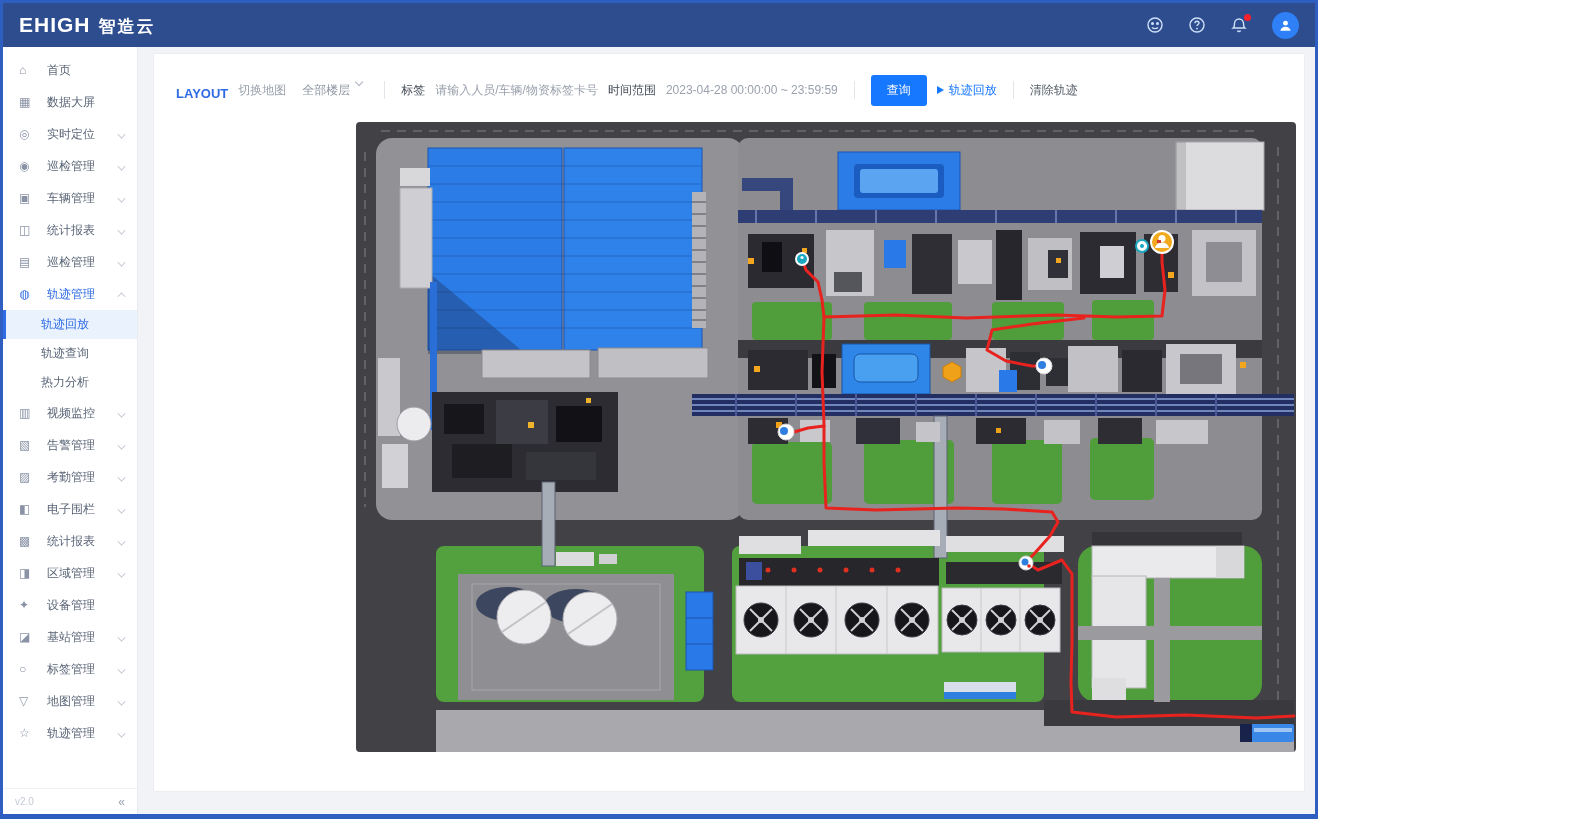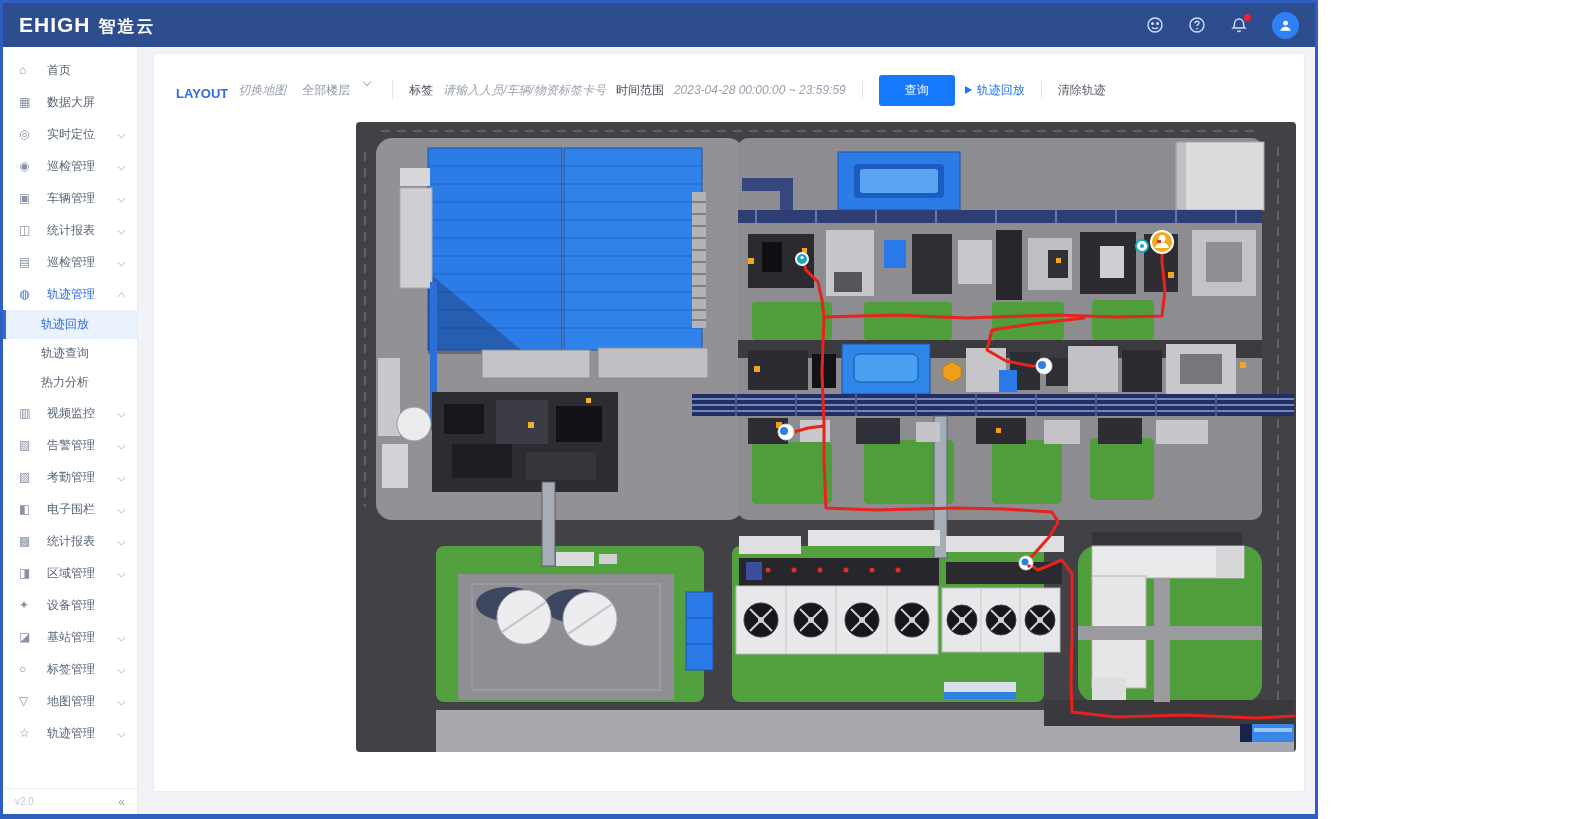--- a/index.html
+++ b/index.html
@@ -34,26 +34,26 @@
   .side-footer .ver { font-size:10px; color:#c3c9d4; }
   .side-footer .collapse { margin-left:auto; font-size:12px; color:#9aa2b1; cursor:pointer; }
 
   
   .main { position:absolute; left:136px; top:44px; right:0; bottom:0; background:#f1f3f6; }
   .card { position:absolute; left:14px; top:6px; right:10px; bottom:22px; background:#ffffff; border:1px solid #eceef2; border-radius:2px; }
 
   
   .toolbar { display:flex; align-items:center; gap:10px; padding:20px 22px 0 22px; font-size:12px; height:52px; }
   .t-link { color:#2f6be4; font-weight:bold; font-size:13px; cursor:pointer;margin-top:6px; }
-  .t-gray { color:#9aa1ad;font-style:italic; }
+  .t-gray { color:#9aa1ad; }
   .t-dark { color:#454c58; }
-  .t-select { display:flex; gap:14px; color:#8d95a2; cursor:pointer; padding:4px 6px; }
+  .t-select { display:flex; gap:6px; color:#8d95a2; cursor:pointer; padding:4px 6px; }
   .t-caret { width:6px; height:6px; border-right:1px solid #aab1bc; border-bottom:1px solid #aab1bc; transform:rotate(45deg); margin-top:-3px; }
   .t-divider { width:1px; height:18px; background:#e2e5ea; margin:0 6px; }
-  .btn-primary { background:#1677ff; color:#fff; border:none; border-radius:3px; font-size:12px; padding:7px 26px; cursor:pointer; }
+  .btn-primary { background:#1677ff; color:#fff; border:none; border-radius:3px; font-size:12px; padding:7px 16px; cursor:pointer; }
   .btn-text-blue { color:#1677ff; background:none; border:none; font-size:12px; display:flex; align-items:center; gap:5px; cursor:pointer; }
   .play-tri { width:0; height:0; border-left:7px solid #1677ff; border-top:4px solid transparent; border-bottom:4px solid transparent; }
   .btn-text-gray { color:#555c66; background:none; border:none; font-size:12px; cursor:pointer; }
 
   
   .map-wrap { position:absolute; left:202px; top:68px; width:940px; height:630px; }
   .map-wrap svg { display:block; width:940px; height:630px; }
 </style>
 </head>
 <body>

